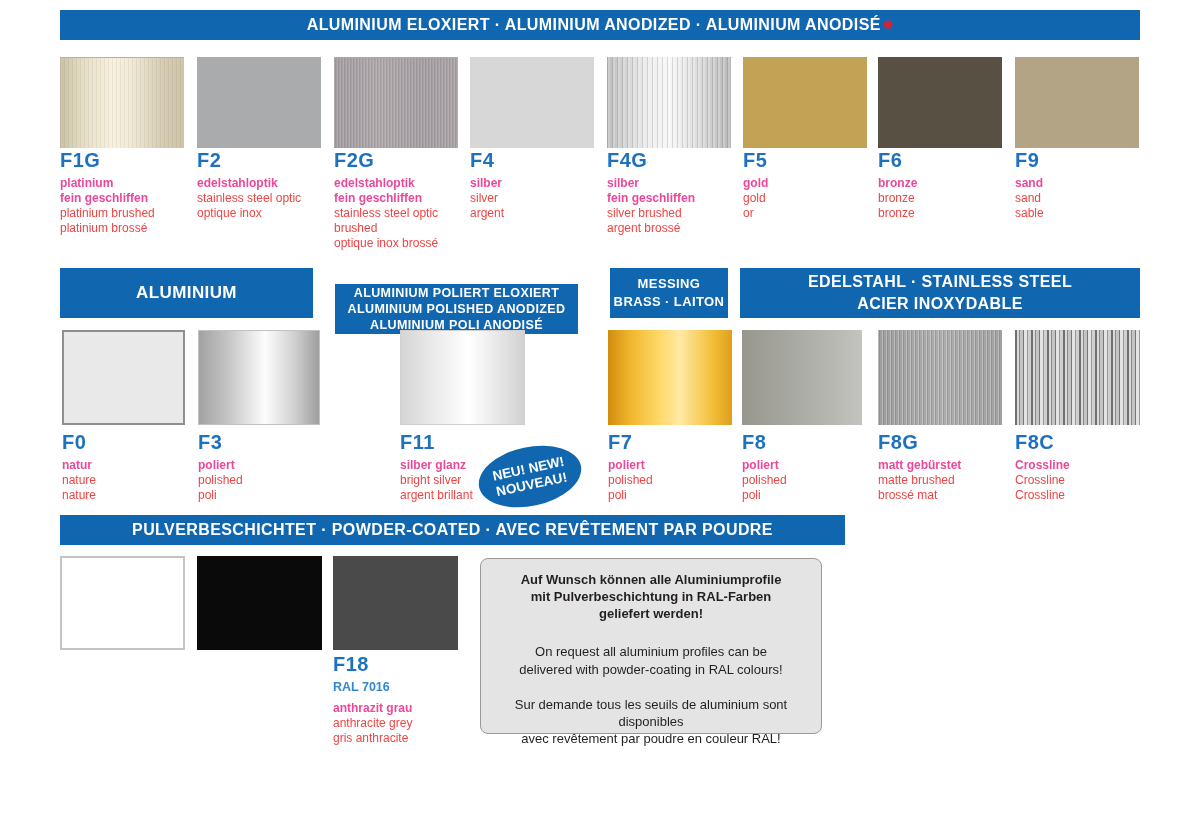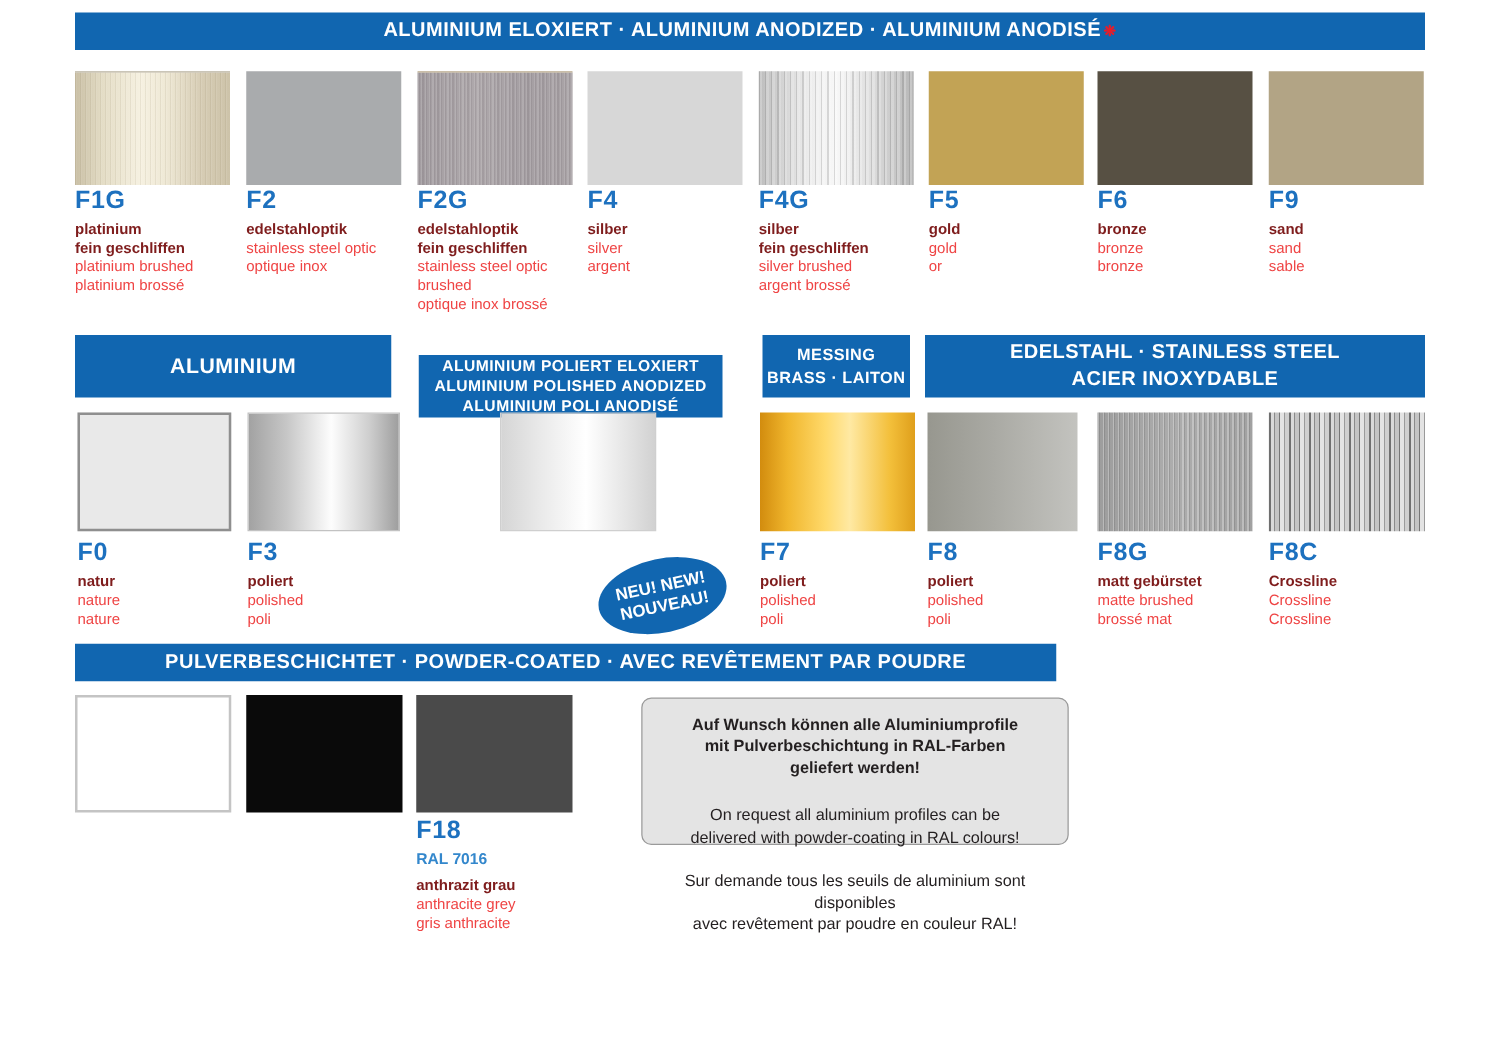--- a/index.html
+++ b/index.html
@@ -48,31 +48,31 @@
   .sw.f8c{background-image:repeating-linear-gradient(90deg,
       #6f6f6f 0 2px,#d9d9d9 2px 4px,#8a8a8a 4px 5px,#c4c4c4 5px 8px,#767676 8px 9px,#e3e3e3 9px 12px,#9a9a9a 12px 13px,#cfcfcf 13px 16px);}
   .sw.f15{background:#ffffff;border:2px solid #c4c4c4;}
   .sw.f16{background:#0a0a0a;}
   .sw.f18{background:#4a4a4a;}
 
   
   .lbl{position:absolute;width:132px;}
   .code{color:#1d71bf;font-weight:bold;font-size:20px;letter-spacing:.5px;line-height:1;margin-bottom:6px;}
   .ral{color:#3387cc;font-weight:bold;font-size:12.5px;line-height:1.2;margin-bottom:6px;}
-  .nm{font-weight:bold;font-size:12px;line-height:1.25;white-space:pre-line;color:#7f1d1d;}
+  .nm{font-weight:bold;font-size:12px;line-height:1.25;white-space:pre-line;color:#ec4899;}
   .sub{font-size:12px;line-height:1.25;white-space:pre-line;color:#ef4444;}
 
   
   .badge{position:absolute;left:478px;top:447px;width:104px;height:59px;background:#1166b0;
          border-radius:50%;transform:rotate(-12deg);color:#ffffff;font-weight:bold;
          display:flex;align-items:center;justify-content:center;text-align:center;
          font-size:13.5px;line-height:1.15;white-space:pre-line;}
 
   
-  .infobox{position:absolute;left:513px;top:558px;width:342px;height:118px;background:#e4e4e4;
+  .infobox{position:absolute;left:480px;top:558px;width:342px;height:176px;background:#e4e4e4;
            border:1px solid #9a9a9a;border-radius:8px;box-sizing:border-box;
            padding:12px 6px 8px 6px;text-align:center;}
   .info-de{font-weight:bold;font-size:13px;line-height:1.32;white-space:pre-line;}
   .info-en{font-size:13px;line-height:1.32;white-space:pre-line;margin-top:21px;}
   .info-fr{font-size:13px;line-height:1.32;white-space:pre-line;margin-top:18px;}
 </style>
 </head>
 <body>
 
 <div id="stage">
@@ -174,20 +174,26 @@
     <div class="nm">natur</div>
     <div class="sub">nature
 nature</div>
   </div>
   <div class="lbl" style="left:198px;top:432px">
     <div class="code">F3</div>
     <div class="nm">poliert</div>
     <div class="sub">polished
 poli</div>
   </div>
+  <div class="lbl" style="left:400px;top:432px">
+    <div class="code">F11</div>
+    <div class="nm">silber glanz</div>
+    <div class="sub">bright silver
+argent brillant</div>
+  </div>
   <div class="lbl" style="left:608px;top:432px">
     <div class="code">F7</div>
     <div class="nm">poliert</div>
     <div class="sub">polished
 poli</div>
   </div>
   <div class="lbl" style="left:742px;top:432px">
     <div class="code">F8</div>
     <div class="nm">poliert</div>
     <div class="sub">polished

